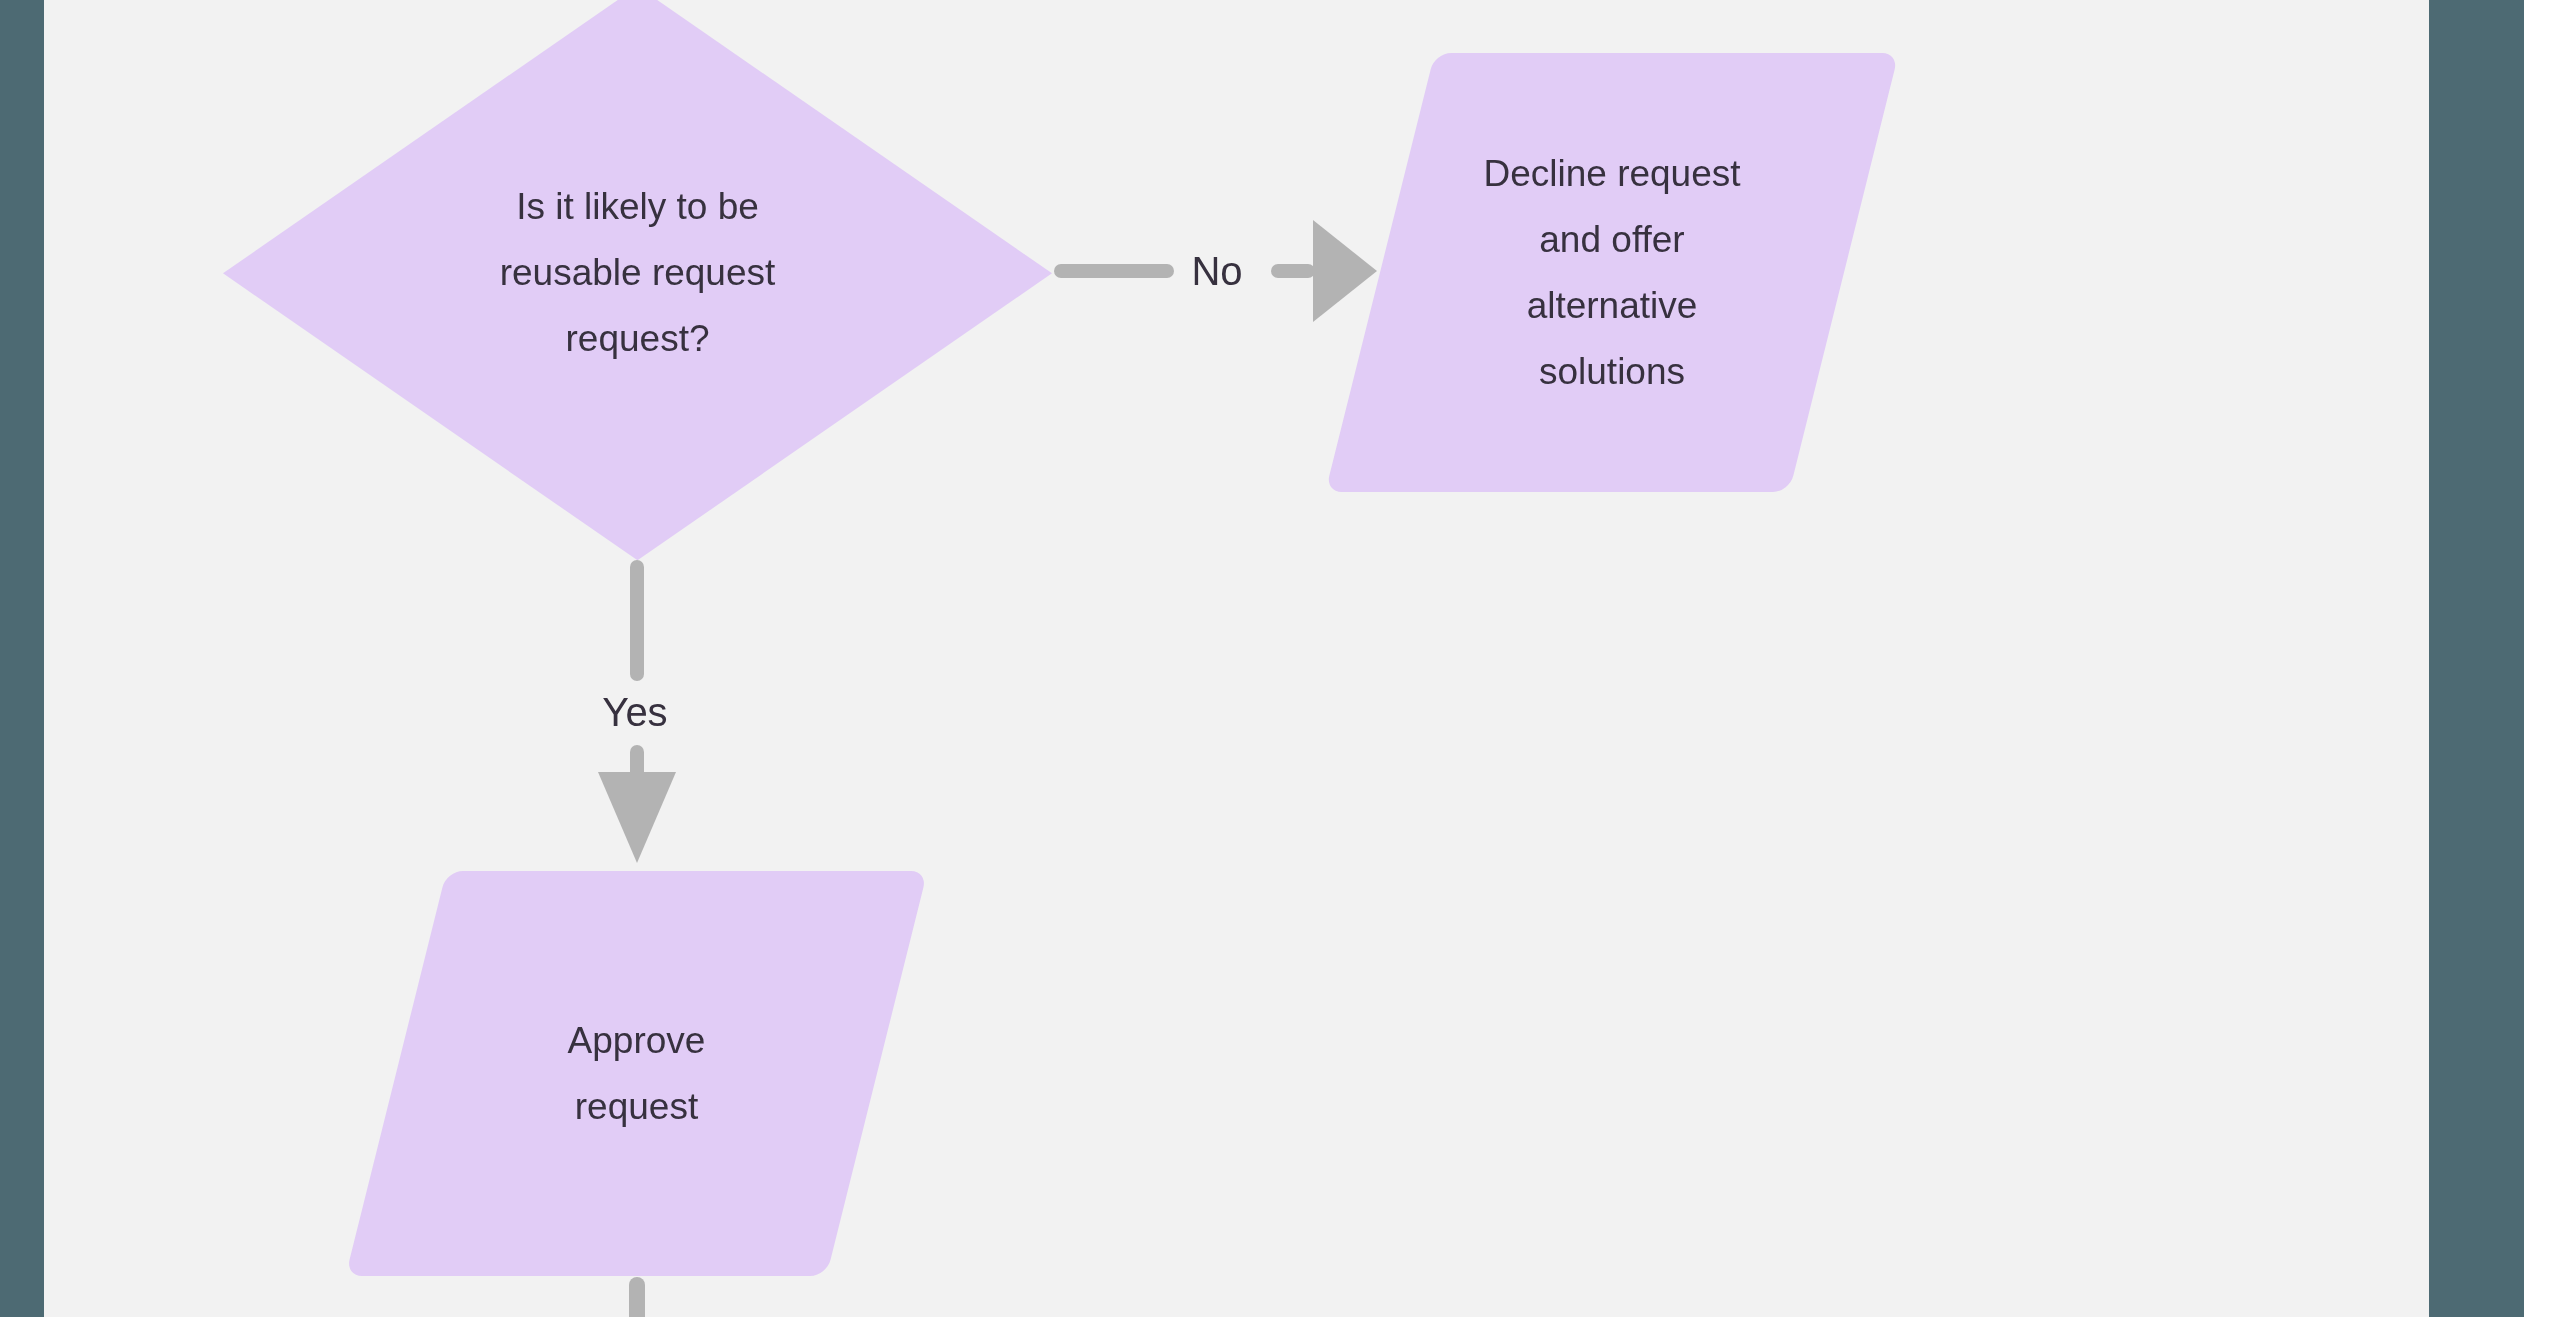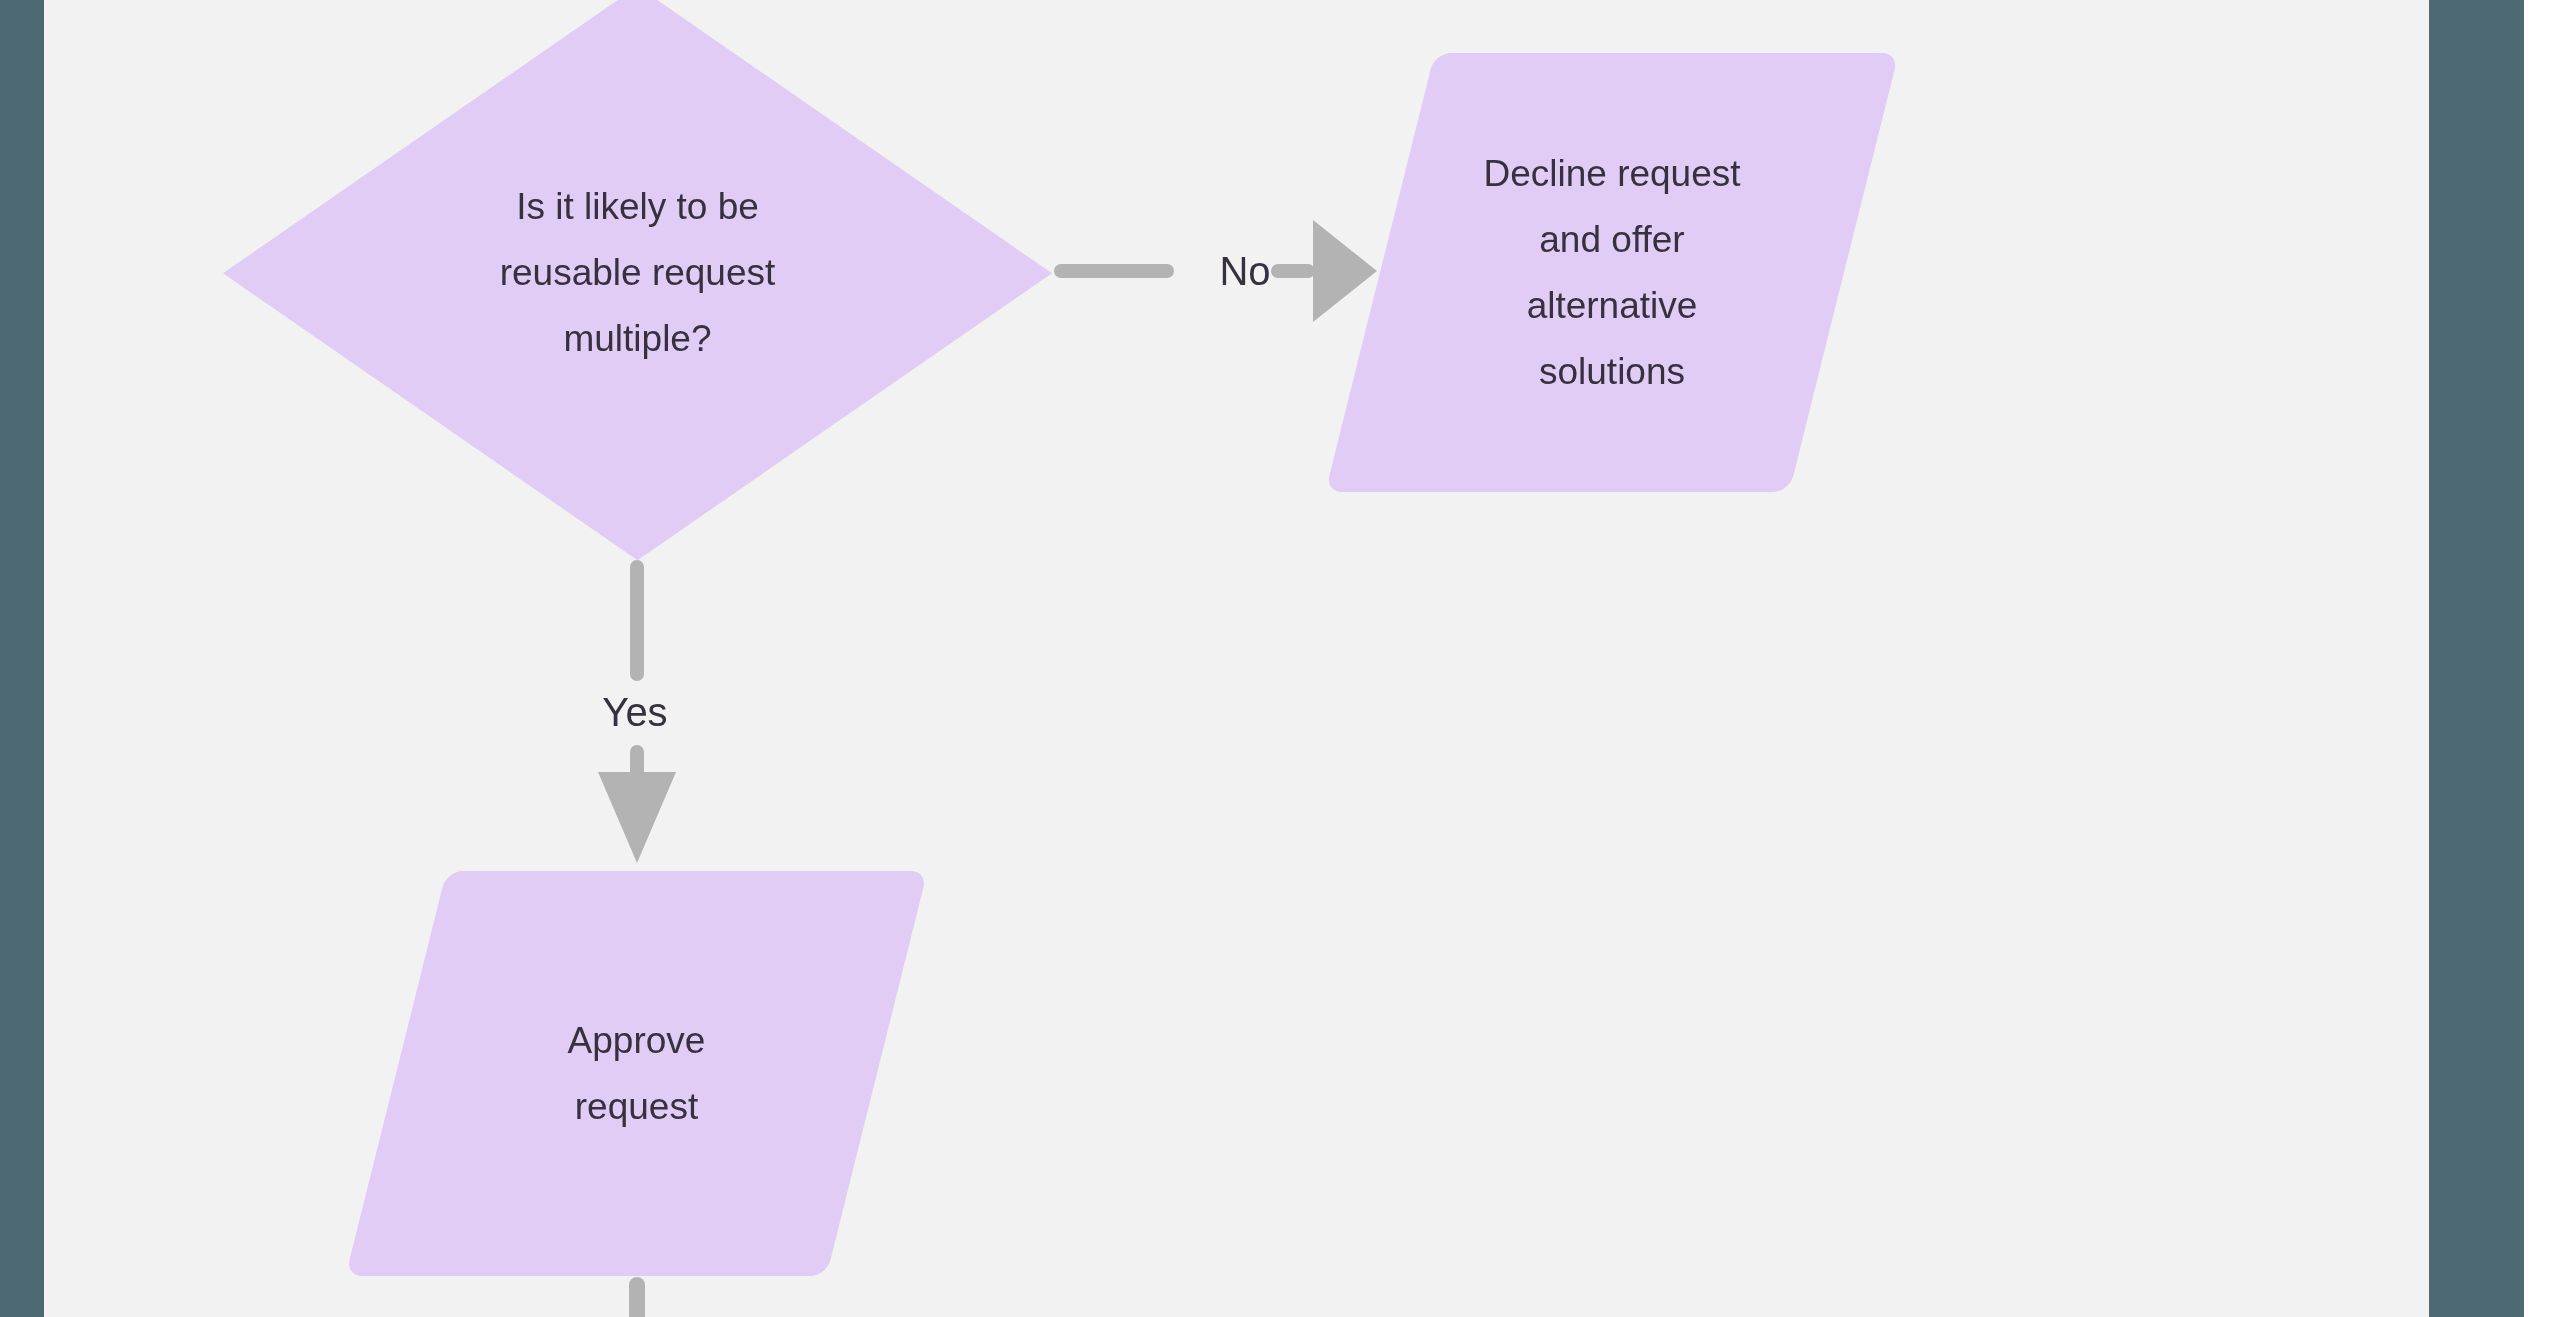--- a/index.html
+++ b/index.html
@@ -115,25 +115,25 @@
 <body>
 
 <div class="canvas">
 
   <div class="side-panel left"></div>
   <div class="side-panel right"></div>
 
   <div class="node diamond">
     <div>Is it likely to be</div>
     <div>reusable request</div>
-    <div>multiple?</div>
+    <div>request?</div>
   </div>
 
   <div class="edge-line" style="left:1054px; top:264px; width:120px; height:13.7px;"></div>
-  <div class="edge-label" style="left:1217px; top:271px;margin-left:28px;">No</div>
+  <div class="edge-label" style="left:1217px; top:271px;">No</div>
   <div class="edge-line" style="left:1271px; top:264px; width:44px; height:13.7px;"></div>
   <div class="arrow-head right"></div>
 
   <div class="node para decline">
     <div class="para-inner">
       <div>Decline request</div>
       <div>and offer</div>
       <div>alternative</div>
       <div>solutions</div>
     </div>

